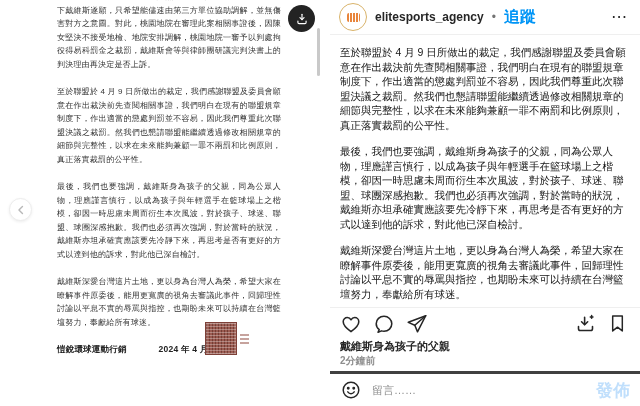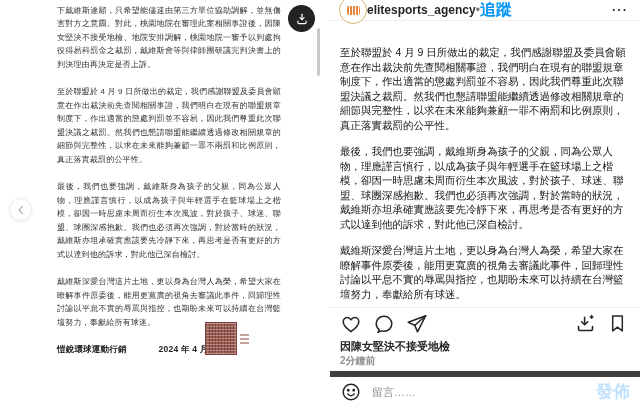--- a/index.html
+++ b/index.html
@@ -23,43 +23,43 @@
             repeating-linear-gradient(0deg, rgba(154,90,80,.8) 0 2px, transparent 2px 4px); opacity: .7; }
   .nav-prev { position: absolute; left: 9px; top: 198px; width: 23px; height: 23px; border-radius: 50%;
           background: #fff; border: 1px solid #ededed; box-shadow: 0 1px 3px rgba(0,0,0,.07);
           display: flex; align-items: center; justify-content: center; cursor: pointer; }
   .dl-btn { position: absolute; left: 288px; top: 5px; width: 27px; height: 27px; border-radius: 50%;
           background: #232323; display: flex; align-items: center; justify-content: center; cursor: pointer; border: none; }
   .scroll-thumb { position: absolute; left: 317px; top: 28px; width: 3px; height: 48px; background: #c9c9c9; border-radius: 2px; }
 
   
   .right-panel { position: absolute; left: 330px; top: 0; width: 310px; height: 406px; background: #fff; }
-  .post-header { position: absolute; left: 0; top: 0; right: 0; height: 21px; border-bottom: 1px solid #efefef;
-          display: flex; align-items: center; padding: 0 12px 0 9px; }
+  .post-header { position: absolute; left: 0; top: 0; right: 0; height: 35px; border-bottom: 1px solid #efefef;
+          display: flex; align-items: center; gap: 8px; padding: 0 12px 0 9px; }
   .avatar { width: 28px; height: 28px; border-radius: 50%; border: 1px solid #d9b36a; background: #fff;
           display: flex; align-items: center; justify-content: center; flex: 0 0 auto; }
   .avatar-logo { width: 13px; height: 9px; border-radius: 2px;
           background: repeating-linear-gradient(90deg, #e8853c 0 2px, #fff 2px 3px); }
   .username { font-weight: 700; font-size: 12px; color: #262626; }
   .sep { color: #737373; font-size: 12px; }
   .follow { color: #0095f6; font-weight: 700; font-size: 16px; cursor: pointer; }
   .more { margin-left: auto; font-size: 16px; color: #262626; line-height: 10px; cursor: pointer; letter-spacing: 1px; }
 
   .caption-area { position: absolute; left: 0; top: 38px; right: 0; height: 268px; overflow: hidden;
           padding: 7px 9px 0 10px; font-size: 10.5px; line-height: 14.5px; color: #161616; }
   .caption-area p { margin: 0 0 12px; }
 
   .actions { position: absolute; left: 0; right: 0; top: 307px; height: 32px; border-top: 1px solid #efefef;
           display: flex; align-items: center; gap: 11px; padding: 0 12px 0 10px; }
   .icon-btn { background: none; border: none; padding: 0; cursor: pointer; display: flex; align-items: center; }
   .spacer { margin-left: auto; }
   .likes { position: absolute; left: 10px; top: 339px; font-size: 11px; font-weight: 700; color: #262626; }
   .time-ago { position: absolute; left: 10px; top: 354px; font-size: 10px; color: #8e8e8e; font-weight: bold; }
 
-  .comment-row { position: absolute; left: 0; right: 0; top: 371px; height: 35px; border-top: 6px solid #404040;
+  .comment-row { position: absolute; left: 0; right: 0; top: 371px; height: 35px; border-top: 3px solid #404040;
           display: flex; align-items: center; gap: 10px; padding: 0 10px; }
   .comment-input { border: none; outline: none; flex: 1; font-size: 11px; color: #262626; background: transparent;
           font-family: "Liberation Sans", "DejaVu Sans", sans-serif; }
   .comment-input::placeholder { color: #8e8e8e; }
   .post-btn { background: none; border: none; color: #c0dffc; font-weight: 600; font-size: 17px; cursor: default;
           font-family: "Liberation Sans", "DejaVu Sans", sans-serif; }
 </style>
 </head>
 <body>
 
@@ -155,21 +155,21 @@
       </button>
       <button class="icon-btn">
         <span style="display:flex;">
           <svg width="21" height="21" viewBox="0 0 24 24" fill="none" stroke="#262626" stroke-width="1.7" stroke-linecap="round" stroke-linejoin="round">
               <path d="M6.5 3.5h11V20.5l-5.5-4.3-5.5 4.3V3.5z"></path>
             </svg>
         </span>
       </button>
     </div>
 
-    <div class="likes">因陳女堅決不接受地檢</div>
+    <div class="likes">戴維斯身為孩子的父親</div>
     <div class="time-ago">2分鐘前</div>
 
     <div class="comment-row">
       <button class="icon-btn">
         <span style="display:flex;">
           <svg width="22" height="22" viewBox="0 0 24 24" fill="none" stroke="#262626" stroke-width="1.6" stroke-linecap="round" stroke-linejoin="round">
               <circle cx="12" cy="12" r="8.5"></circle>
               <circle cx="9" cy="10" r="0.8" fill="#262626"></circle>
               <circle cx="15" cy="10" r="0.8" fill="#262626"></circle>
               <path d="M8.5 14c.9 1.3 2.1 2 3.5 2s2.6-.7 3.5-2"></path>

